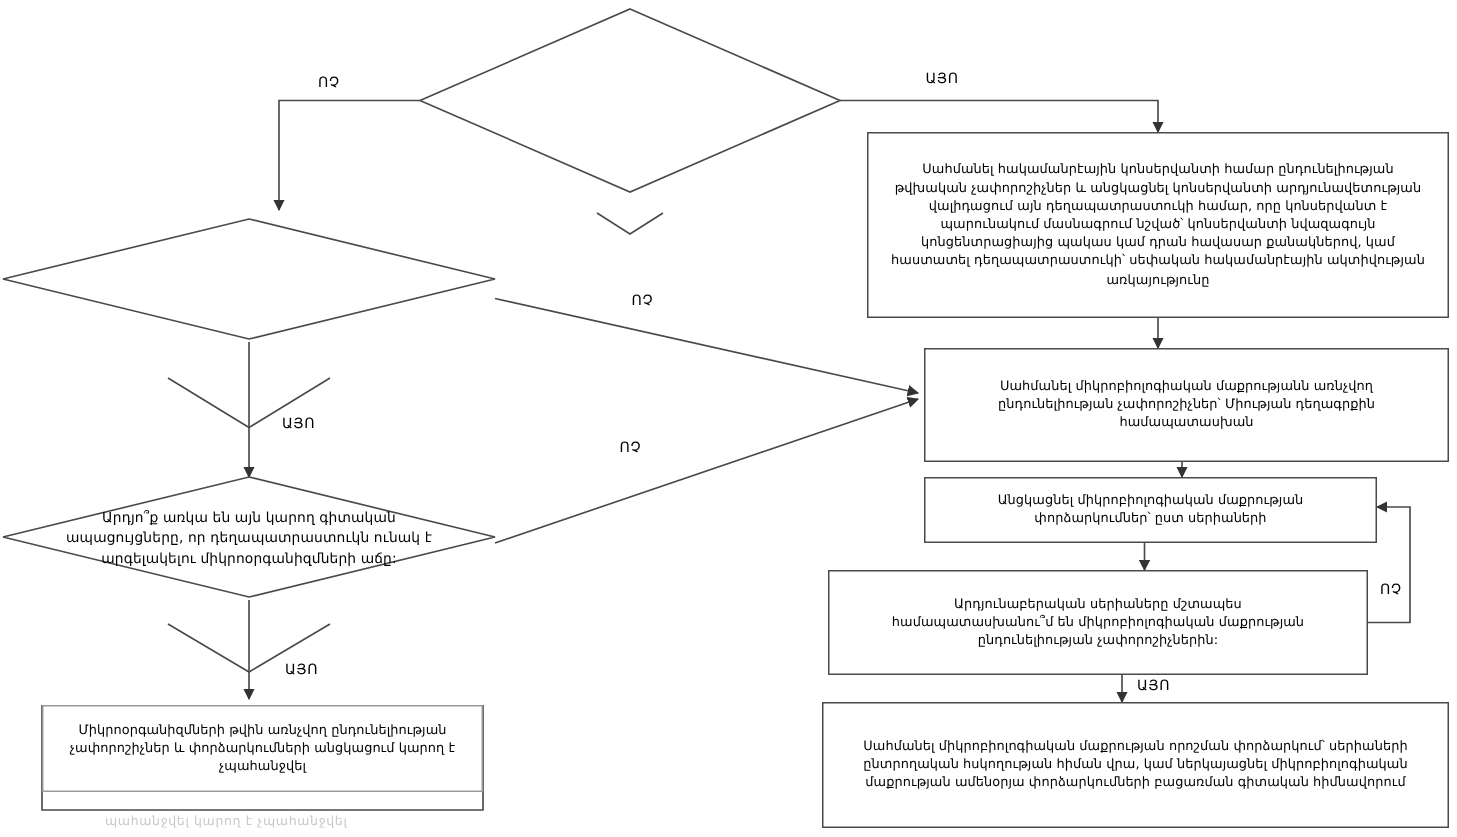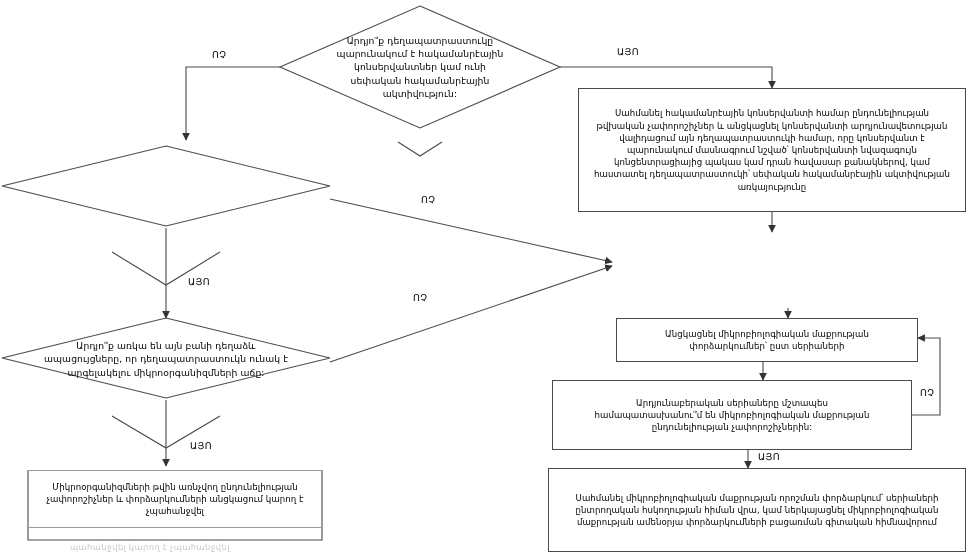--- a/index.html
+++ b/index.html
@@ -64,21 +64,20 @@
     letter-spacing: 0.05px;
   }
   .edge-label {
     position: absolute;
     font-size: 9.4px;
     line-height: 11px;
     color: #000000;
     white-space: nowrap;
     z-index: 4;
     letter-spacing: 0.4px;
-    font-family: Liberation Serif, serif;
   }
   .clipped {
     color: #c9c9c9;
     margin-top: 24px;
   }
 </style>
 </head>
 <body>
 
 <div id="canvas">
@@ -121,31 +120,24 @@
 
       <path d="M 763 362 L 763 380" marker-end="url(#ah)"></path>
 
       <path d="M 748 450 L 748 468" marker-end="url(#ah)"></path>
 
       <path d="M 912 415 L 940 415 L 940 338 L 918 338" marker-end="url(#ah)"></path>
 
     </g>
   </svg>
 
-  <div class="node decision" style="left:284px; top:14px; width:272px; height:106px;">
-    <span class="txt">Արդյո՞ք դեղապատրաստուկը
-պարունակում է հակամանրէային
-կոնսերվանտներ կամ ունի
-սեփական հակամանրէային
-ակտիվություն:</span>
-  </div>
 
 
   <div class="node decision" style="left:8px; top:330px; width:316px; height:58px;">
-    <span class="txt">Արդյո՞ք առկա են այն բանի դեղաձև
+    <span class="txt">Արդյո՞ք առկա են այն կարող գիտական
 ապացույցները, որ դեղապատրաստուկն ունակ է
 արգելակելու միկրոօրգանիզմների աճը:</span>
   </div>
 
   <div class="node process" style="left:28px; top:470px; width:294px; height:58px; border-color:#9a9a9a;">
     <span class="txt">Միկրոօրգանիզմների թվին առնչվող ընդունելիության
 չափորոշիչներ և փորձարկումների անցկացում կարող է
 չպահանջվել</span>
   </div>
   <div class="edge-label clipped" style="left:70px; top:518px; font-size:8.4px;">պահանջվել կարող է չպահանջվել</div>
@@ -153,20 +145,25 @@
   <div class="node process" style="left:578px; top:88px; width:388px; height:124px;">
     <span class="txt">Սահմանել հակամանրէային կոնսերվանտի համար ընդունելիության
 թվխական չափորոշիչներ և անցկացնել կոնսերվանտի արդյունավետության
 վալիդացում այն դեղապատրաստուկի համար, որը կոնսերվանտ է
 պարունակում մասնագրում նշված՝ կոնսերվանտի նվազագույն
 կոնցենտրացիայից պակաս կամ դրան հավասար քանակներով, կամ
 հաստատել դեղապատրաստուկի՝ սեփական հակամանրէային ակտիվության
 առկայությունը</span>
   </div>
 
+  <div class="node process" style="left:616px; top:232px; width:350px; height:76px;">
+    <span class="txt">Սահմանել միկրոբիոլոգիական մաքրությանն առնչվող
+ընդունելիության չափորոշիչներ՝ Միության դեղագրքին
+համապատասխան</span>
+  </div>
 
   <div class="node process" style="left:616px; top:318px; width:302px; height:44px;">
     <span class="txt">Անցկացնել միկրոբիոլոգիական մաքրության
 փորձարկումներ՝ ըստ սերիաների</span>
   </div>
 
   <div class="node process" style="left:552px; top:380px; width:360px; height:70px;">
     <span class="txt">Արդյունաբերական սերիաները մշտապես
 համապատասխանու՞մ են միկրոբիոլոգիական մաքրության
 ընդունելիության չափորոշիչներին:</span>

